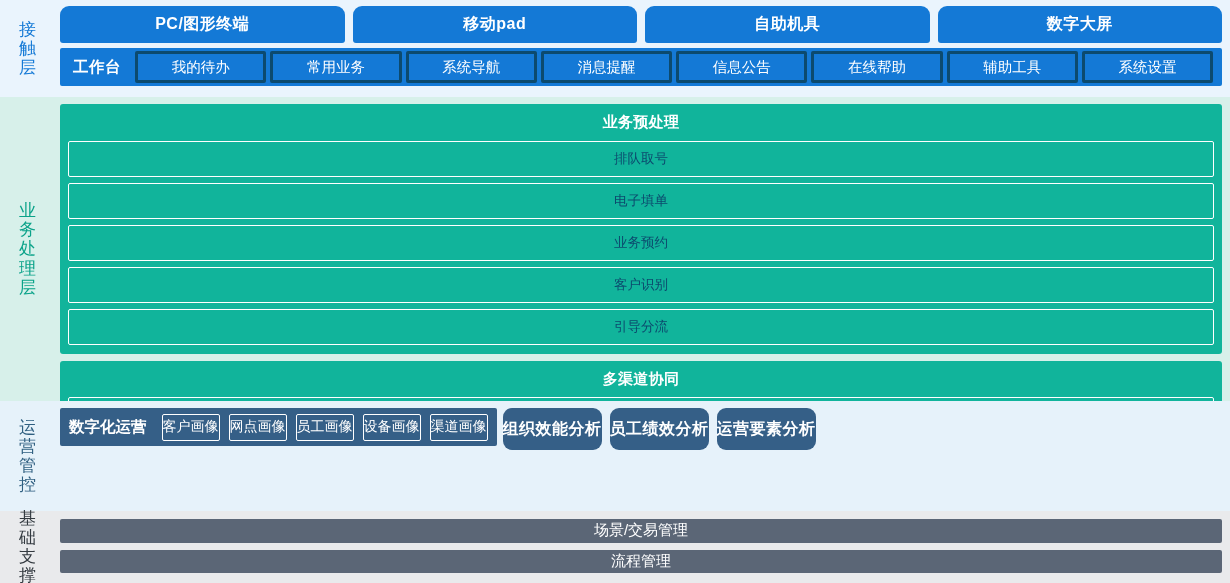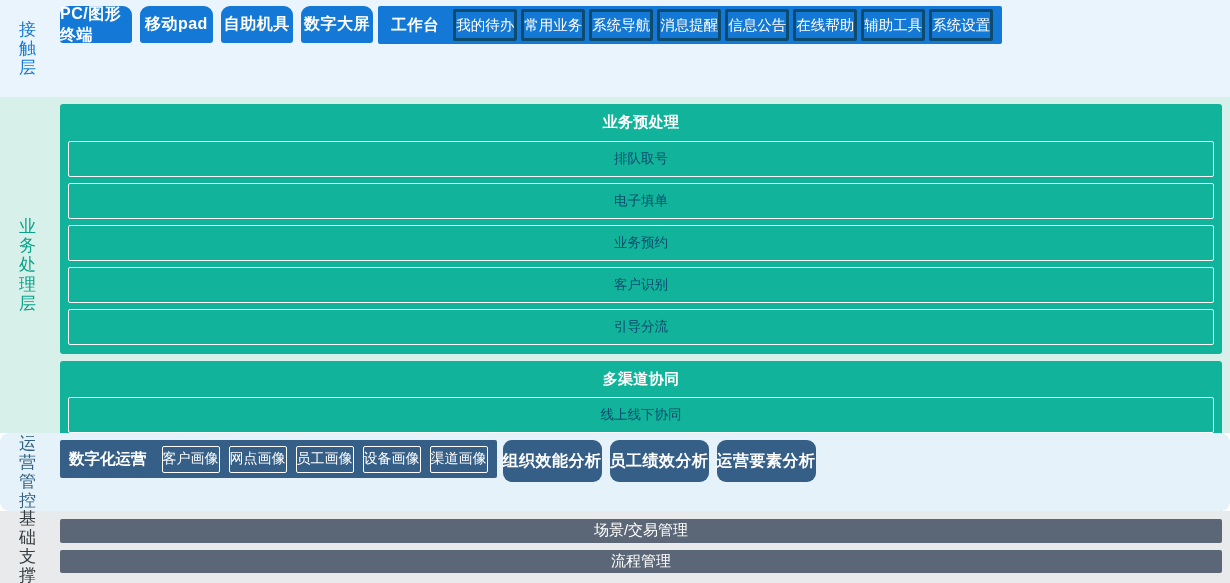--- a/index.html
+++ b/index.html
@@ -19,21 +19,21 @@
     font-weight:normal;font-size:17px;letter-spacing:1px;
     line-height:1.12;
     text-align:center;
   }
   .side-label .vtxt{display:block;width:20px;word-break:break-all;}
   .band-body{flex:1;display:flex;flex-direction:column;}
 
   
   .band-contact{background:#eaf4fd;height:97px;}
   .band-contact .side-label{color:#1479d6;}
-  .contact-body{padding:6px 8px 6px 4px;display:flex;flex-direction:row;gap:5px;}
+  .contact-body{padding:6px 8px 6px 4px;display:flex;flex-direction:column;gap:5px;}
   .contact-top{display:flex;gap:8px;}
   .contact-top .chan{
     flex:1;background:#1479d6;color:#fff;
     border-radius:9px 9px 3px 3px;
     height:37px;display:flex;align-items:center;justify-content:center;
     font-weight:bold;font-size:16px;letter-spacing:.5px;
   }
   .contact-bar{
     background:#1479d6;border-radius:2px;
     height:38px;display:flex;align-items:center;gap:4px;padding:0 9px;
@@ -63,21 +63,21 @@
   }
   .biz-col .item{
     border:1px solid #ffffff;border-radius:2px;
     color:#0c4a6e;font-size:13.5px;line-height:1.12;
     min-height:30px;
     display:flex;align-items:center;justify-content:center;text-align:center;
     padding:2px 1px;white-space:nowrap;
   }
 
   
-  .band-ops{background:#e6f2fa;height:78px;border-radius:9px;}
+  .band-ops{background:#e6f2fa;height:110px;}
   .band-ops .side-label{color:#2f5f80;}
   .ops-body{padding:7px 8px 8px 4px;display:flex;flex-direction:row;gap:6px;}
   .ops-bar{
     background:#355f87;border-radius:2px;height:38px;
     display:flex;align-items:center;gap:9px;padding:0 9px;
   }
   .ops-bar .ops-title{
     color:#fff;font-weight:bold;font-size:15.5px;white-space:nowrap;padding-right:6px;
   }
   .ops-bar .cell{

